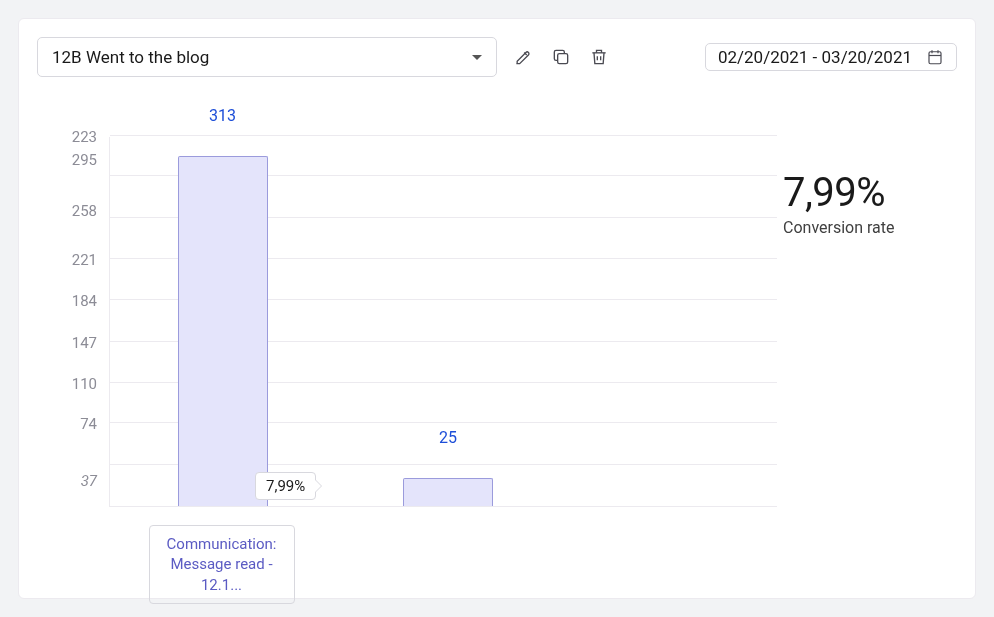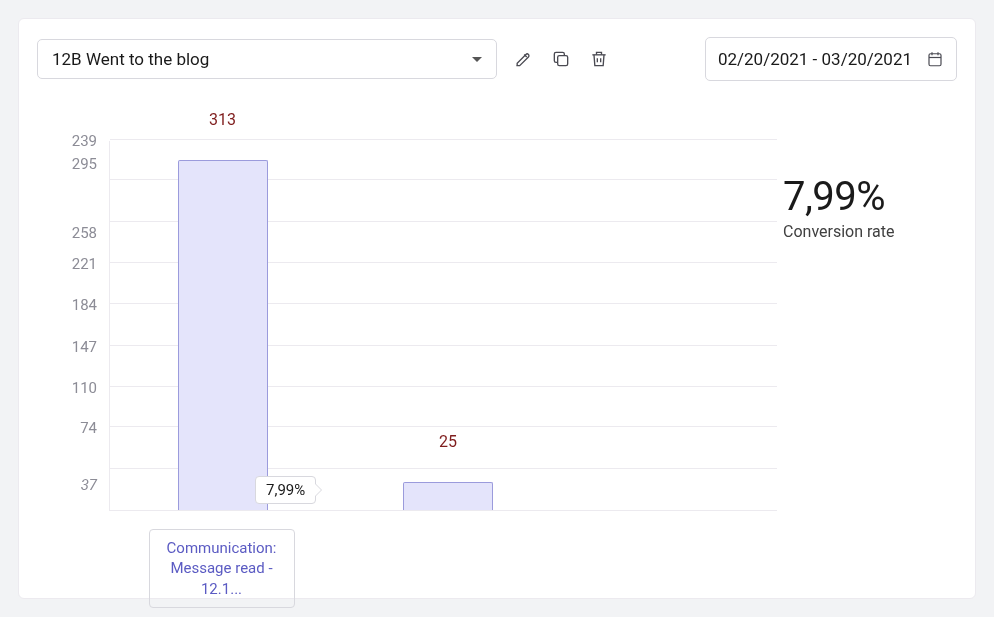--- a/index.html
+++ b/index.html
@@ -60,21 +60,21 @@
   }
   .icon-btn {
     width: 24px; height: 24px;
     display: flex; align-items: center; justify-content: center;
     cursor: pointer;
     color: #4a4a52;
   }
   .icon-btn svg { width: 20px; height: 20px; stroke: currentColor; fill:none; stroke-width:1.6; }
   .spacer { flex: 1; }
   .date-range {
-    height: 44px;
+    height: 28px;
     border: 1px solid var(--border);
     border-radius: 5px;
     display: flex;
     align-items: center;
     padding: 0 12px;
     gap: 14px;
     font-size: 17px;
     cursor: pointer;
   }
   .date-range svg { width:18px; height:18px; stroke:#4a4a52; fill:none; stroke-width:1.6;}
@@ -125,21 +125,21 @@
     border: 1px solid var(--bar-stroke);
     border-bottom: none;
     border-top-left-radius: 2px;
     border-top-right-radius: 2px;
   }
   .bar-label {
     position: absolute;
     width: 90px;
     text-align: center;
     font-size: 16px;
-    color: #7f1d1d;
+    color: #1d4ed8;
     transform: translateY(-100%);
     padding-bottom: 6px;
   }
   .conv-tag {
     position: absolute;
     background: #fff;
     border: 1px solid var(--border);
     border-radius: 4px;
     font-size: 15px;
     padding: 4px 10px;
@@ -255,23 +255,23 @@
   <div class="content">
     <div class="chart-wrap">
       <div class="chart-area">
         <div class="y-axis" id="y-axis">
             <div class="y-tick" style="bottom: 26px; font-style: italic;">37</div>
             <div class="y-tick" style="bottom: 82.719px;">74</div>
             <div class="y-tick" style="bottom: 122.961px;">110</div>
             <div class="y-tick" style="bottom: 164.32px;">147</div>
             <div class="y-tick" style="bottom: 205.68px;">184</div>
             <div class="y-tick" style="bottom: 247.039px;">221</div>
-            <div class="y-tick" style="bottom: 278px;">258</div>
+            <div class="y-tick" style="bottom: 296px;">258</div>
             <div class="y-tick" style="bottom: 347px;">295</div>
-            <div class="y-tick" style="bottom: 370px;">239</div>
+            <div class="y-tick" style="bottom: 370px;">223</div>
           </div>
         <div class="plot" id="plot">
             <div class="grid-line" style="bottom: 41.3595px;"></div>
             <div class="grid-line" style="bottom: 82.719px;"></div>
             <div class="grid-line" style="bottom: 122.961px;"></div>
             <div class="grid-line" style="bottom: 164.32px;"></div>
             <div class="grid-line" style="bottom: 205.68px;"></div>
             <div class="grid-line" style="bottom: 247.039px;"></div>
             <div class="grid-line" style="bottom: 288.399px;"></div>
             <div class="grid-line" style="bottom: 329.758px;"></div>

